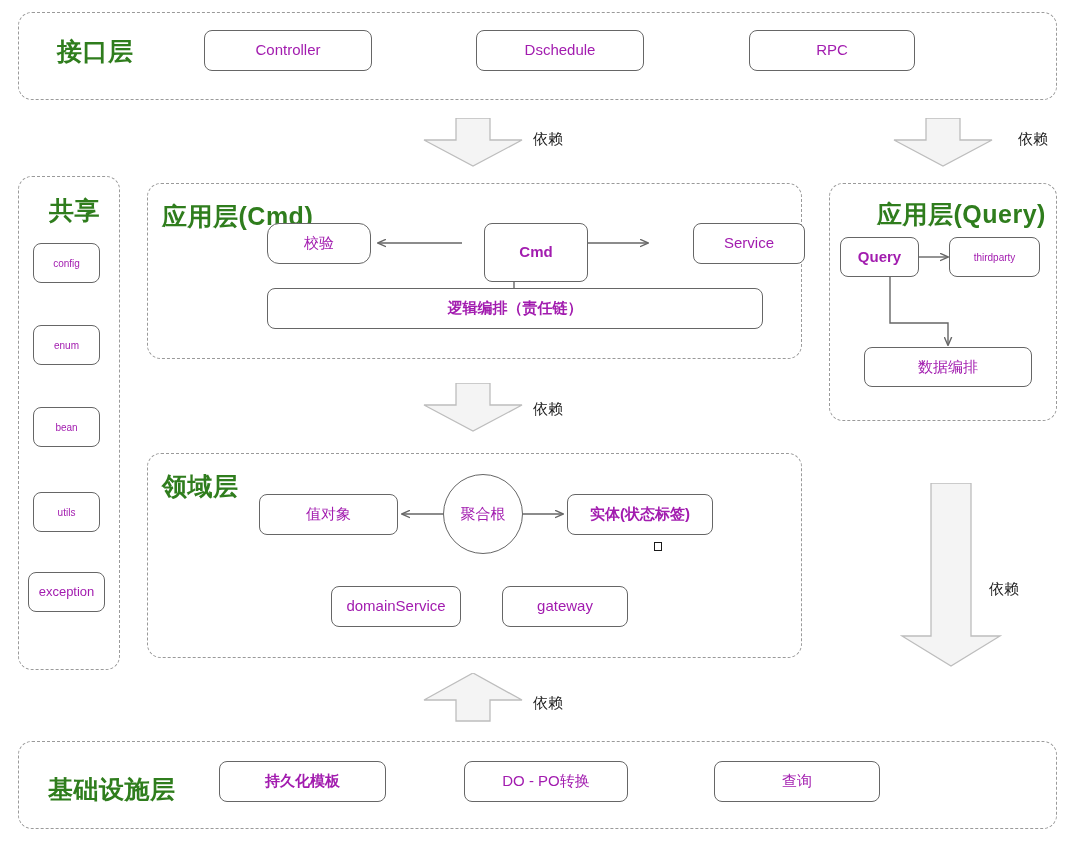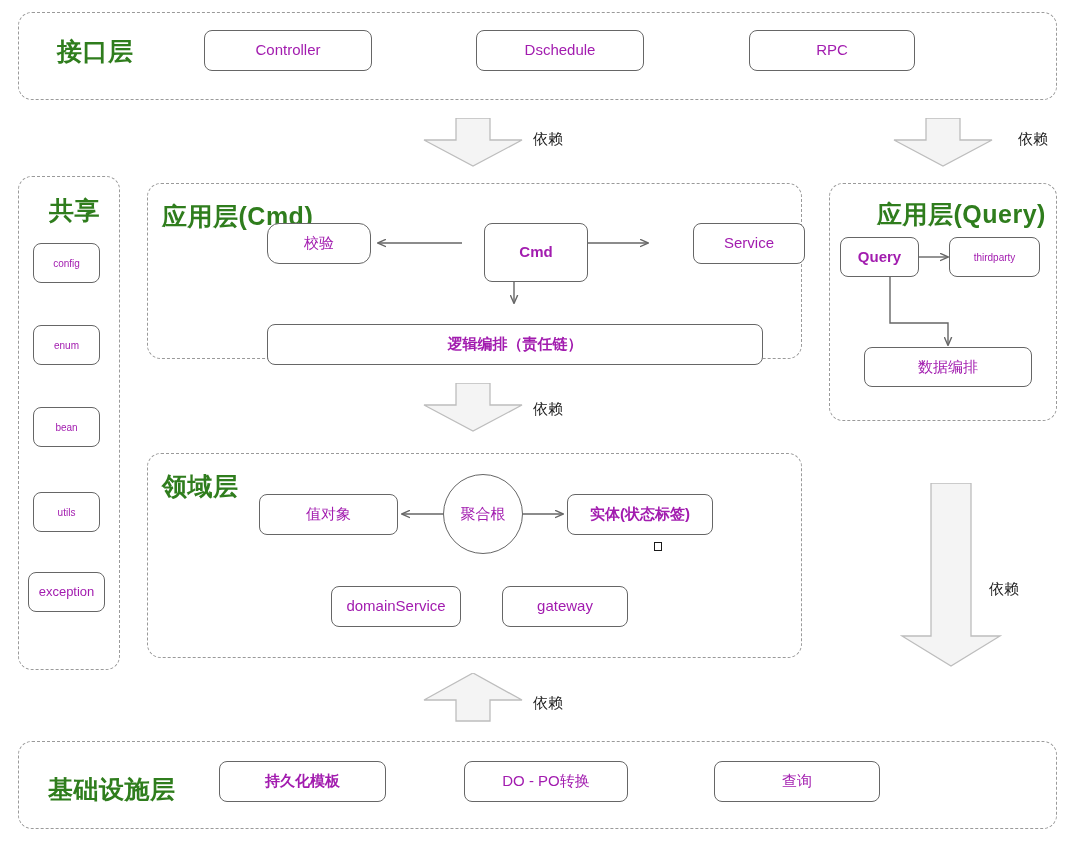--- a/index.html
+++ b/index.html
@@ -138,21 +138,21 @@
   <div class="node small" style="left:33px; top:407px; width:67px; height:40px;">bean</div>
   <div class="node small" style="left:33px; top:492px; width:67px; height:40px;">utils</div>
   <div class="node" style="left:28px; top:572px; width:77px; height:40px; font-size:13px;">exception</div>
 
   <div class="layer" style="left:147px; top:183px; width:655px; height:176px;"></div>
   <div class="layer-title" style="left:162px; top:200px;">应用层(Cmd)</div>
 
   <div class="node" style="left:267px; top:223px; width:104px; height:41px;border-radius:12px;">校验</div>
   <div class="node bold" style="left:484px; top:223px; width:104px; height:59px;">Cmd</div>
   <div class="node" style="left:654px; top:223px; width:112px; height:41px;margin-left:39px;">Service</div>
-  <div class="node bold" style="left:267px; top:324px; width:496px; height:41px;">逻辑编排（责任链）</div>
+  <div class="node bold" style="left:267px; top:288px; width:496px; height:41px;">逻辑编排（责任链）</div>
 
   <div class="layer" style="left:829px; top:183px; width:228px; height:238px;"></div>
   <div class="layer-title" style="left:877px; top:198px;">应用层(Query)</div>
 
   <div class="node bold" style="left:840px; top:237px; width:79px; height:40px;">Query</div>
   <div class="node small" style="left:949px; top:237px; width:91px; height:40px;">thirdparty</div>
   <div class="node" style="left:864px; top:347px; width:168px; height:40px;">数据编排</div>
 
   <svg class="block-arrow" style="left:418px; top:383px;" width="110" height="50" viewBox="0 0 110 50" xmlns="http://www.w3.org/2000/svg">
     <path d="M38,0 L72,0 L72,22 L104,22 L55,48 L6,22 L38,22 Z" fill="#f4f4f4" stroke="#bdbdbd" stroke-width="1.3"></path>

